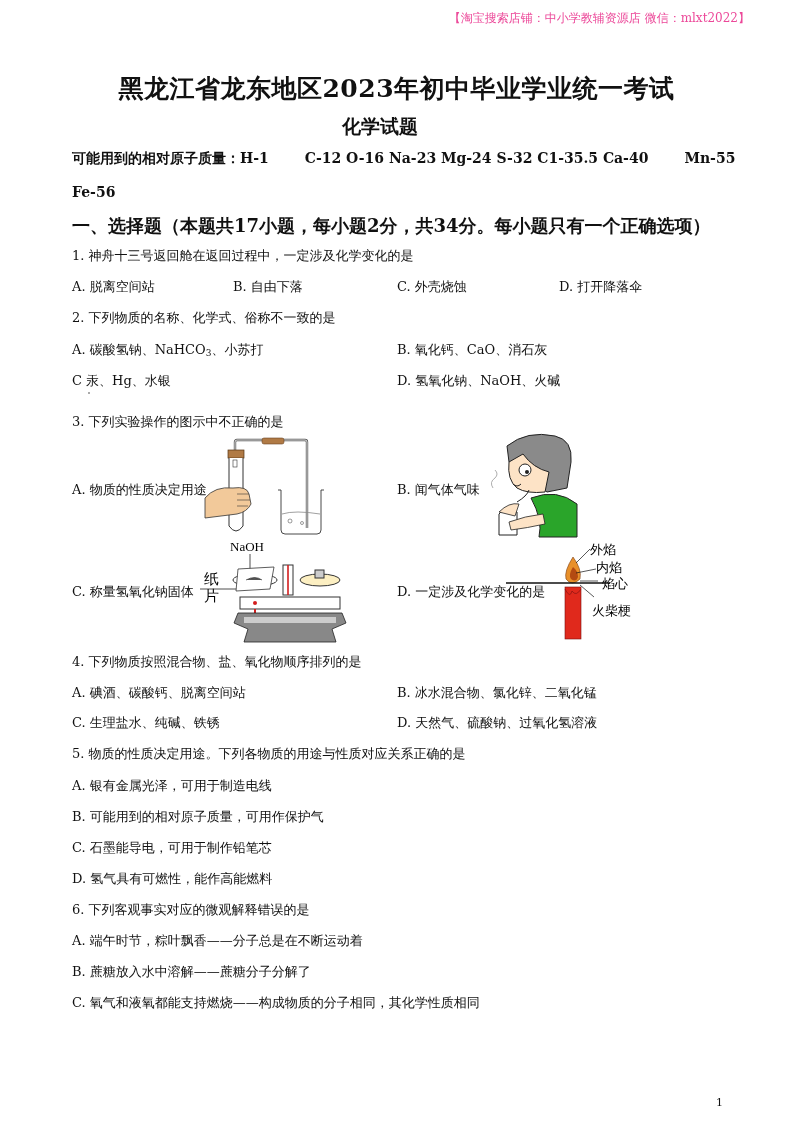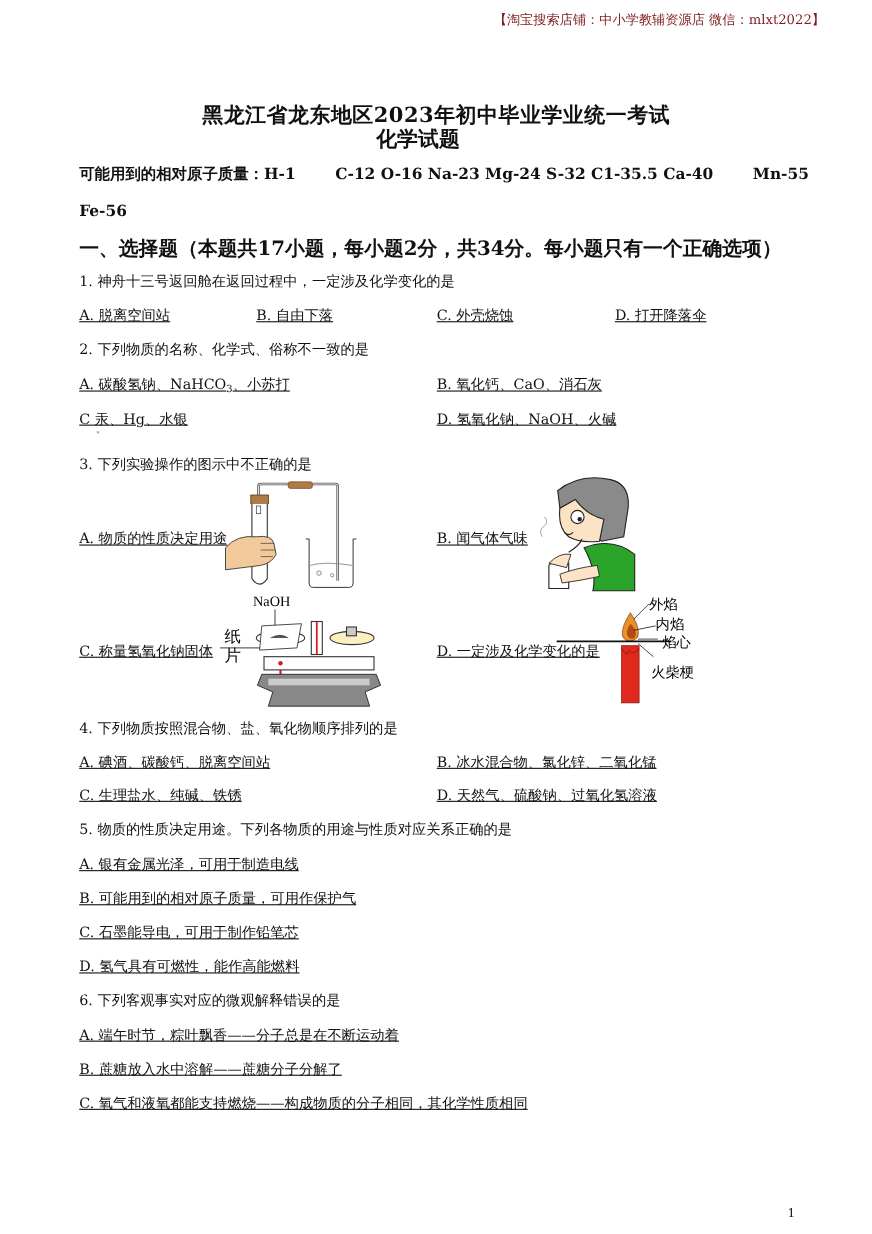--- a/index.html
+++ b/index.html
@@ -1,28 +1,28 @@
 <!DOCTYPE html>
 <html><head>
 <meta charset="utf-8">
 <style>
   html, body { margin:0; padding:0; background:#fff; }
   body { width:793px; height:1122px; position:relative; overflow:hidden;
          font-family:"DejaVu Serif","Liberation Serif",serif; color:#111; }
   .abs { position:absolute; }
-  .watermark { top:10px; left:0; width:750px; text-align:right; font-size:12px; color:#7f1d1d; }
-  .title { top:72px; left:0; width:793px; text-align:center; font-size:19px; font-weight:bold; letter-spacing:0.5px;margin-top:20px; }
+  .watermark { top:10px; left:0; width:750px; text-align:right; font-size:12px; color:#ec4899; }
+  .title { top:72px; left:0; width:793px; text-align:center; font-size:25px; font-weight:bold; letter-spacing:0.5px; }
   .subtitle { top:114px; left:0; width:760px; text-align:center; font-size:19px; font-weight:bold; }
   .line { position:absolute; left:72px; font-size:13px; white-space:nowrap;text-align:right; }
   .mass { top:150px; font-size:14px; font-weight:bold; }
   .mass .gap1 { display:inline-block; width:36px; }
   .mass .gap2 { display:inline-block; width:36px; }
   .fe { top:184px; font-size:14px; font-weight:bold; }
   .section { top:214px; font-size:18px; font-weight:bold; }
-  .opt { position:absolute; font-size:13px; white-space:nowrap;text-decoration:underline; }
+  .opt { position:absolute; font-size:13px; white-space:nowrap; }
   sub { font-size:9px; vertical-align:-2px; }
   svg { position:absolute; overflow:visible; }
   .pagenum { top:1096px; left:716px; font-size:11px; }
   .dot { top:392px; left:88px; width:2px; height:2px; background:#aaa; }
 </style>
 </head>
 <body>
 
 <div class="abs watermark">【淘宝搜索店铺：中小学教辅资源店  微信：mlxt2022】</div>
 

